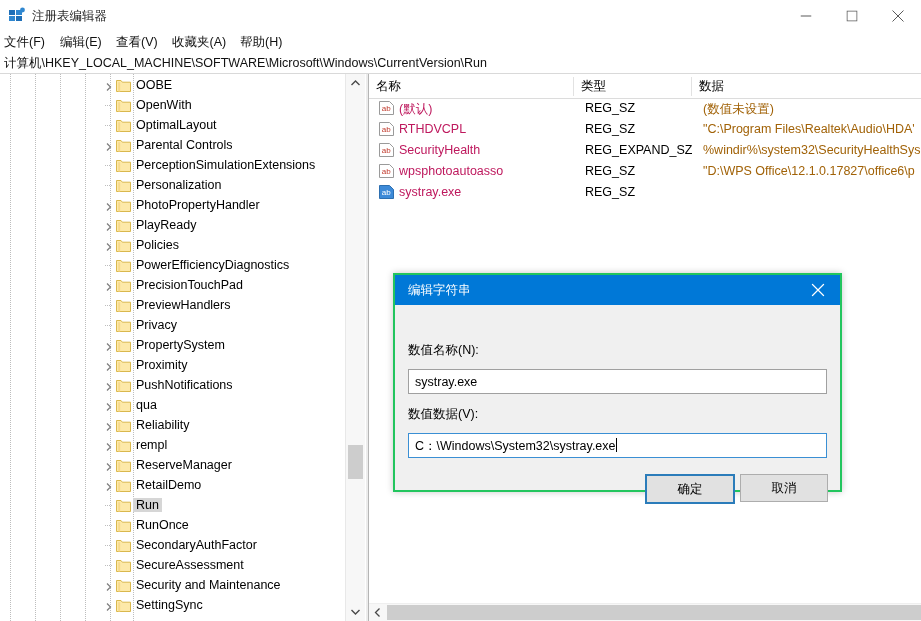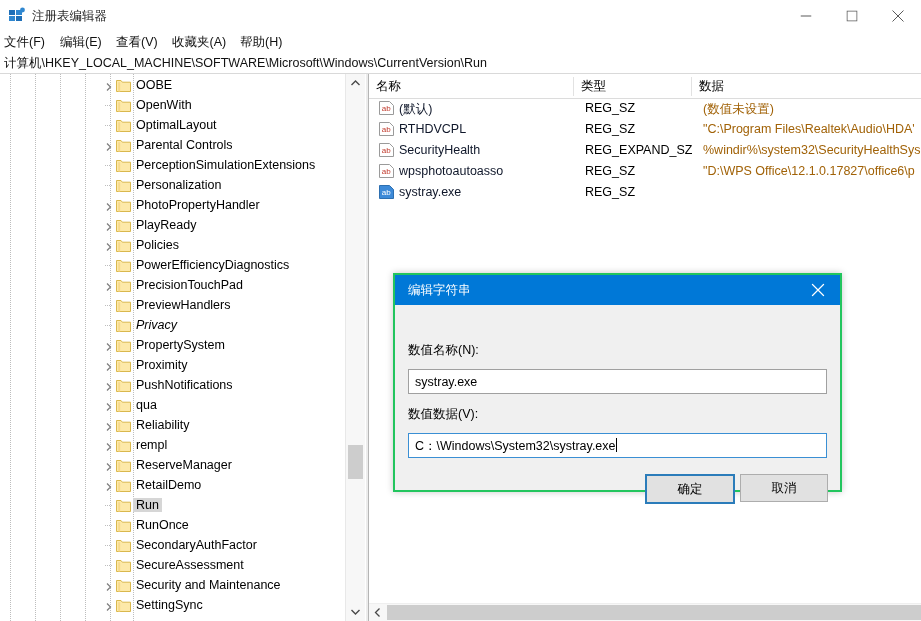--- a/index.html
+++ b/index.html
@@ -65,21 +65,21 @@
   
   .lheader{position:absolute;left:0;top:0;width:553px;height:24px;background:#fff;
            border-bottom:1px solid #dcdcdc;}
   .lhcell{position:absolute;top:4px;font-size:12.5px;color:#000;white-space:nowrap;}
   .lhdiv{position:absolute;top:3px;width:1px;height:19px;background:#e2e2e2;}
 
   
   .lrows{position:absolute;left:0;top:24px;width:553px;height:500px;}
   .lrow{position:absolute;left:4px;width:510px;height:21px;white-space:nowrap;cursor:default;}
   .ricon{position:absolute;left:6px;top:3px;width:15px;height:14px;}
-  .rname{position:absolute;left:26px;top:3px;font-size:12.5px;color:#0f172a;}
+  .rname{position:absolute;left:26px;top:3px;font-size:12.5px;color:#be185d;}
   .rtype{position:absolute;left:212px;top:3px;font-size:12.5px;color:#000;}
   .rdata{position:absolute;left:330px;top:3px;font-size:12.5px;color:#a16207;
          width:223px;overflow:hidden;}
 
   
   .hscroll{position:absolute;left:0;bottom:0;width:553px;height:17px;background:#f7f7f7;
            border-top:1px solid #efefef;}
   .hscroll .harrow{position:absolute;top:0;width:17px;height:17px;}
   .hscroll .harrow.left{left:0;}
   .hscroll .hthumb{position:absolute;left:18px;top:1px;width:535px;height:15px;background:#cdcdcd;}
@@ -263,21 +263,21 @@
           <span class="tlabel" style="left: 136px;">PrecisionTouchPad</span>
         </div>
         <div class="trow" style="top: 222px;">
           <span class="dash" style="left: 105px;"></span>
           <span class="folder" style="left: 116px;"><svg width="15" height="13" viewBox="0 0 15 13">
               <path d="M0.5 1.5 L5 1.5 L6.3 3.2 L14.5 3.2 L14.5 12.5 L0.5 12.5 Z" fill="#fde9a9" stroke="#d9b84e" stroke-width="1"></path>
               <rect x="2.2" y="3.2" width="2" height="9.3" fill="#f7d98a"></rect>
             </svg></span>
           <span class="tlabel" style="left: 136px;">PreviewHandlers</span>
         </div>
-        <div class="trow" style="top: 242px; font-style: italic;">
+        <div class="trow" style="top: 242px;">
           <span class="dash" style="left: 105px;"></span>
           <span class="folder" style="left: 116px;"><svg width="15" height="13" viewBox="0 0 15 13">
               <path d="M0.5 1.5 L5 1.5 L6.3 3.2 L14.5 3.2 L14.5 12.5 L0.5 12.5 Z" fill="#fde9a9" stroke="#d9b84e" stroke-width="1"></path>
               <rect x="2.2" y="3.2" width="2" height="9.3" fill="#f7d98a"></rect>
             </svg></span>
           <span class="tlabel" style="left: 136px;">Privacy</span>
         </div>
         <div class="trow" style="top: 262px;">
           <span class="chev" style="left: 104px;"><svg width="10" height="10" viewBox="0 0 10 10">
               <path d="M3 1.5 L6.5 5 L3 8.5" stroke="#808080" stroke-width="1.3" fill="none"></path>

